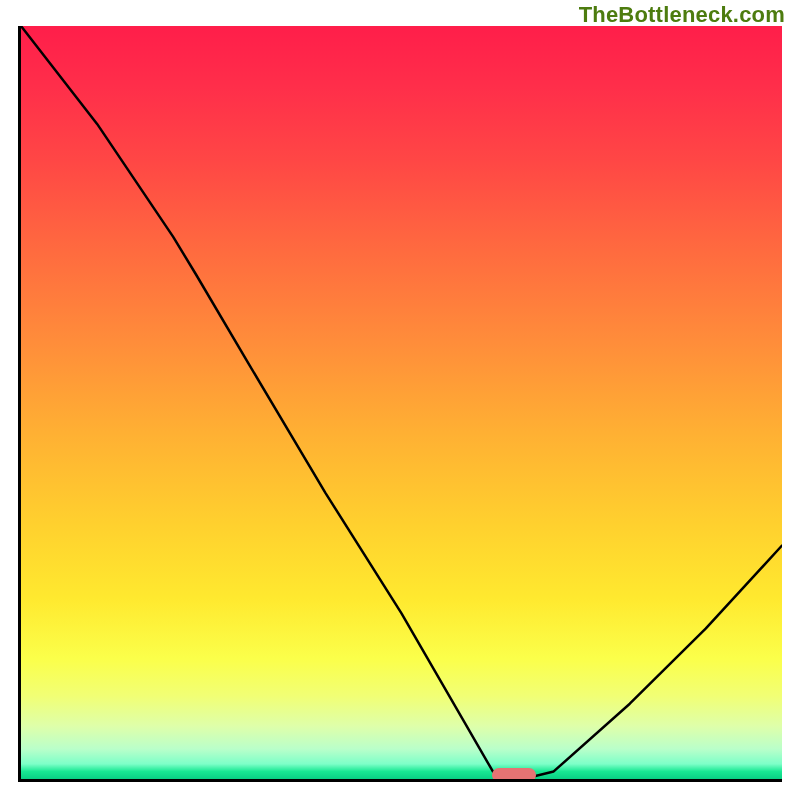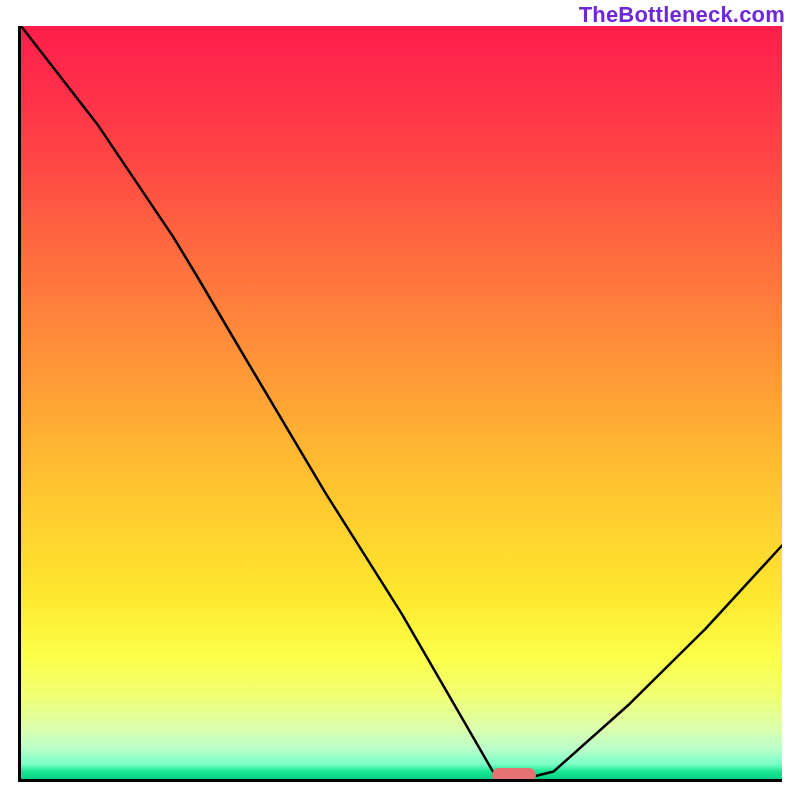--- a/index.html
+++ b/index.html
@@ -10,21 +10,21 @@
     height: 800px;
     background: #fff;
   }
   .watermark {
     position: absolute;
     top: 2px;
     right: 15px;
     font-family: Arial, Helvetica, sans-serif;
     font-size: 22px;
     font-weight: bold;
-    color: #6d28d9;
+    color: #4d7c0f;
     letter-spacing: 0.2px;
   }
   .plot {
     position: absolute;
     left: 18px;
     top: 26px;
     width: 764px;
     height: 756px;
     border-left: 3px solid #000;
     border-bottom: 3px solid #000;

